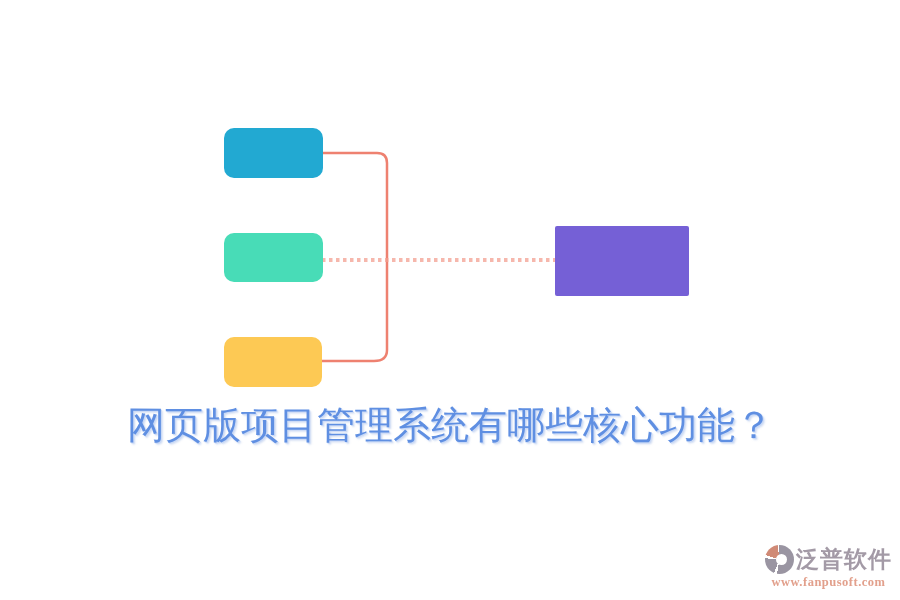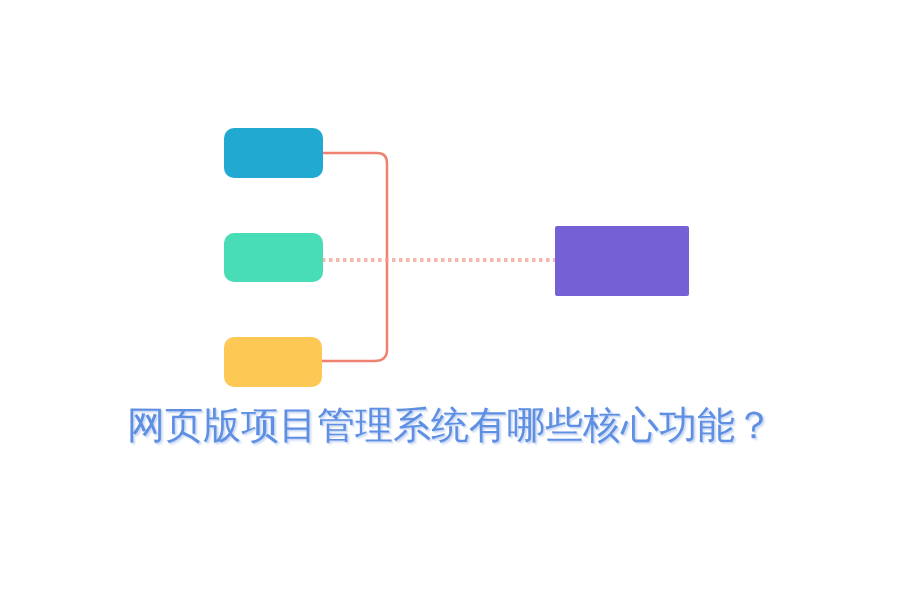--- a/index.html
+++ b/index.html
@@ -61,14 +61,21 @@
   <div class="node node-rounded node-green" style="background-color: rgb(72, 220, 183);"></div>
 
   <div class="node node-rounded node-yellow" style="background-color: rgb(253, 201, 84);"></div>
 
   <div class="node node-purple" style="background-color: rgb(117, 96, 214);"></div>
 
   <div class="title" style="color: rgb(95, 143, 226);">
     <div>网页版项目管理系统有哪些核心功能？</div>
   </div>
 
+  <div class="watermark">
+    <div class="brand-row">
+      <span class="logo-mark"></span>
+      <span class="brand-name" style="color: rgb(163, 154, 166);">泛普软件</span>
+    </div>
+    <div class="brand-url" style="color: rgb(226, 160, 140);">www.fanpusoft.com</div>
+  </div>
 
 </div>
 
 </body></html>

